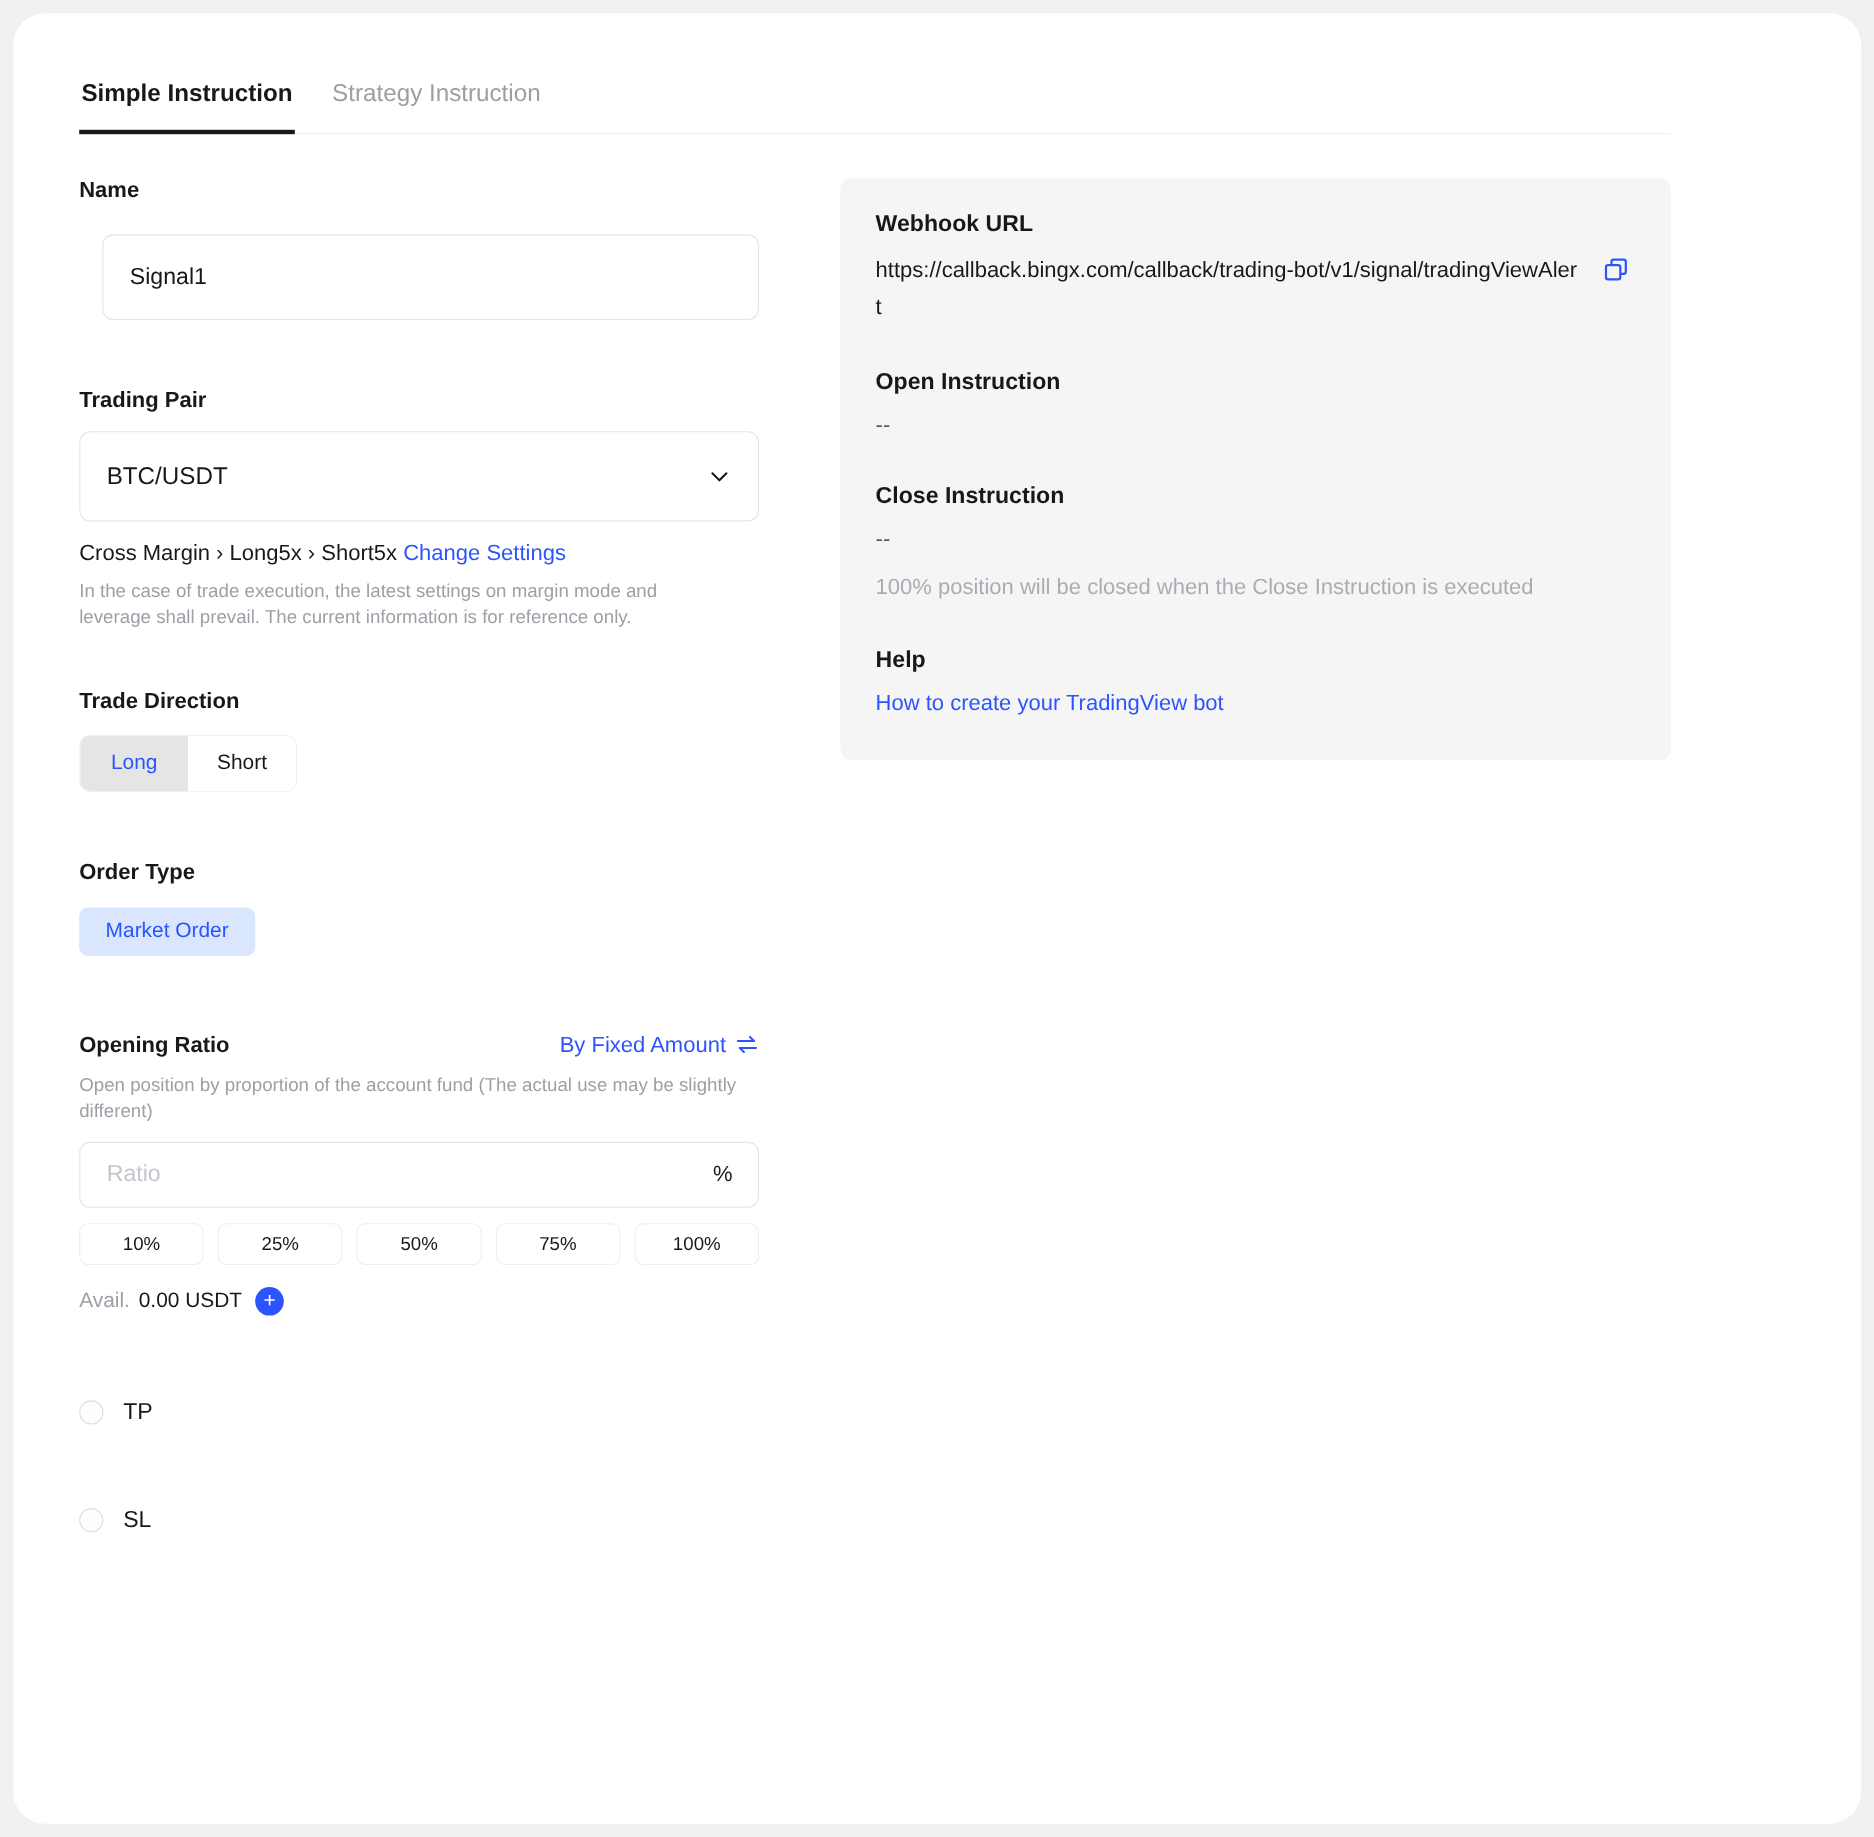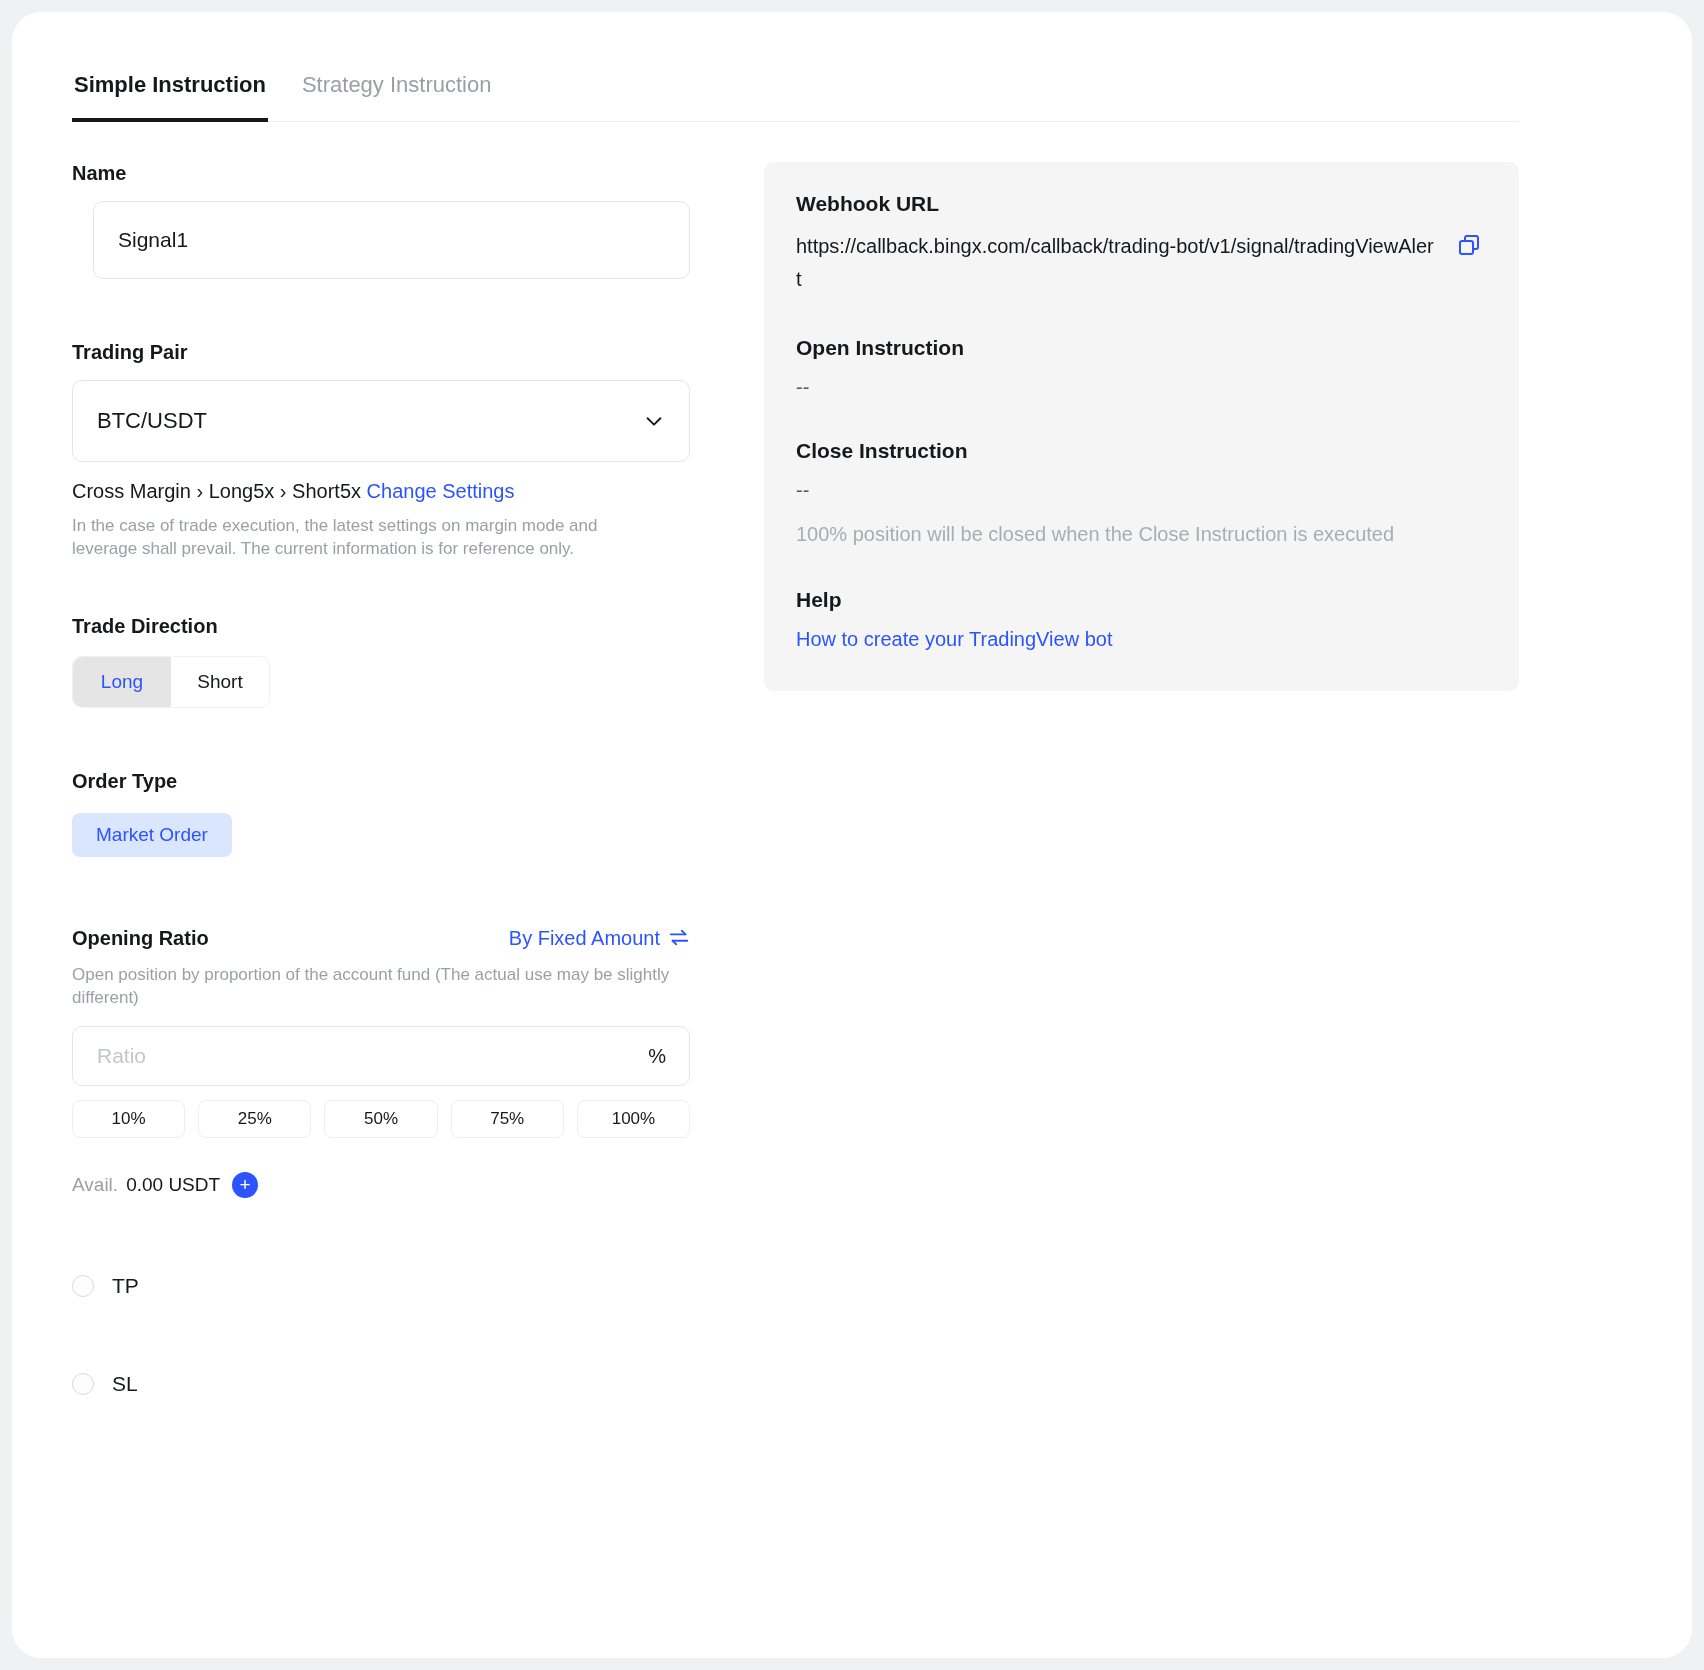--- a/index.html
+++ b/index.html
@@ -22,21 +22,21 @@
   .tabs { display:flex; gap:32px; border-bottom:1px solid #ebedef; }
   .tab { font-size:22px; padding:14px 2px 20px; cursor:pointer; }
   .tab.active { color:#16181a; font-weight:700; border-bottom:4px solid #17181a; margin-bottom:-1px; }
   .tab.inactive { color:#9a9ea5; }
 
   .main { display:flex; gap:74px; margin-top:40px; align-items:flex-start; }
   .left-col { width:618px; }
 
   .field-label { font-size:20px; font-weight:700; color:#16181a; }
 
-  .text-input-wrap { position:relative; margin-top:16px;padding-left:21px; }
+  .text-input-wrap { position:relative; margin-top:28px;padding-left:21px; }
   .text-input {
     width:100%; height:78px; border:1px solid #e4e5e7; border-radius:10px;
     font-size:21px; color:#16181a; padding:0 24px; outline:none; background:#fff;
     font-family:"Liberation Sans", sans-serif;
   }
   .text-input::placeholder { color:#c3c6cc; }
 
   .select-box {
     margin-top:16px; height:82px; border:1px solid #e4e5e7; border-radius:10px;
     display:flex; align-items:center; justify-content:space-between;
@@ -72,21 +72,21 @@
 
   .ratio-input-wrap { position:relative; margin-top:16px; }
   .ratio-unit { position:absolute; right:24px; top:50%; transform:translateY(-50%);
     font-size:20px; color:#16181a; }
 
   .pct-row { margin-top:14px; display:flex; gap:13px; }
   .pct-btn { flex:1; height:38px; border:1px solid #edeef0; border-radius:8px;
     background:#fff; font-size:17px; color:#16181a; display:flex; align-items:center;
     justify-content:center; cursor:pointer; font-family:"Liberation Sans", sans-serif; }
 
-  .avail-row { margin-top:34px; display:flex; align-items:center; gap:8px; font-size:19px; }
+  .avail-row { margin-top:20px; display:flex; align-items:center; gap:8px; font-size:19px; }
   .avail-label { color:#9b9fa6; }
   .avail-value { color:#16181a; }
   .plus-circle { width:26px; height:26px; border-radius:50%; background:#2b54ff;
     color:#fff; display:flex; align-items:center; justify-content:center;
     font-size:19px; line-height:1; cursor:pointer; margin-left:4px; }
 
   .radio-row { display:flex; align-items:center; gap:18px; font-size:21px; color:#16181a; }
   .radio-row.tp { margin-top:76px; }
   .radio-row.sl { margin-top:74px; }
   .radio { width:22px; height:22px; border-radius:50%; border:1.5px solid #d9dbdf;

